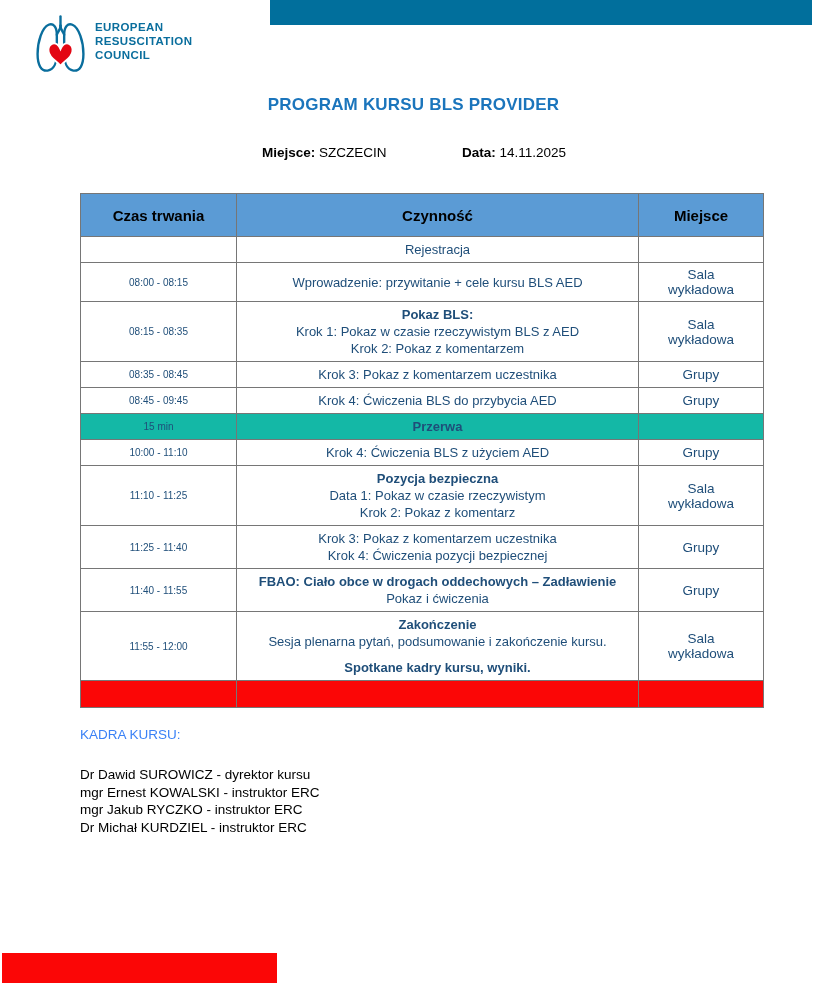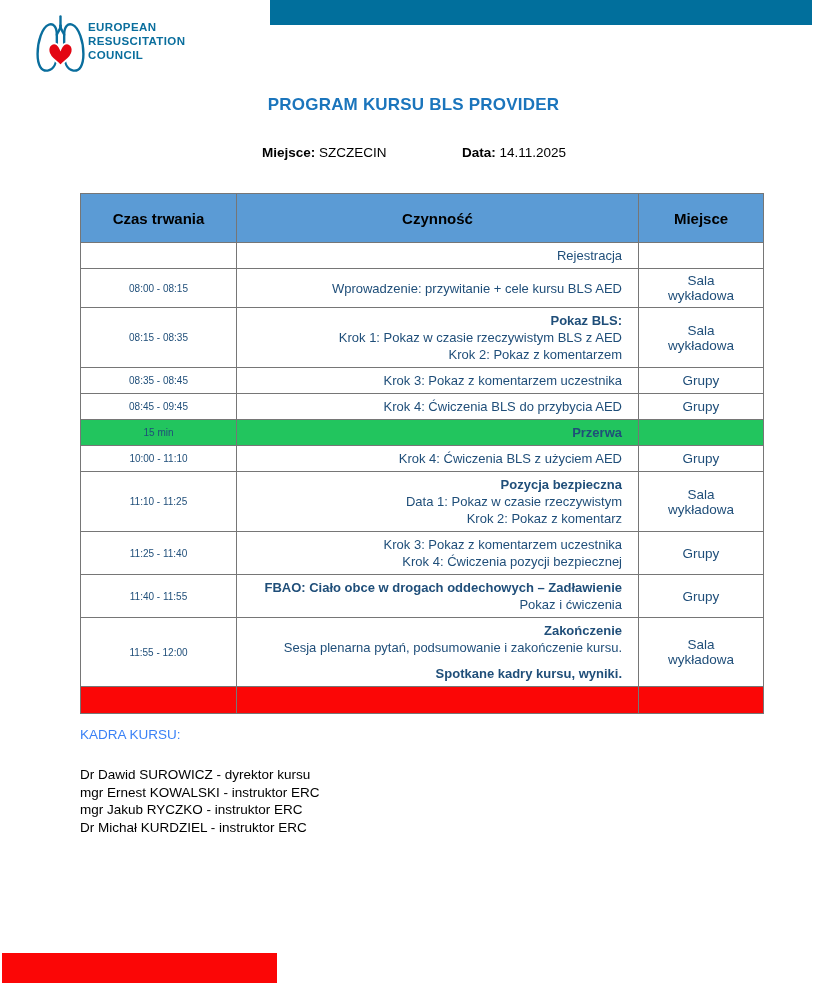--- a/index.html
+++ b/index.html
@@ -10,21 +10,21 @@
     overflow:hidden;
   }
 
   .top-bar {
     position:absolute; left:270px; top:0; width:542px; height:25px;
     background:#016F9C;
   }
 
   .logo-wrap {
     position:absolute; left:33px; top:13px;
-    display:flex; align-items:flex-start; 
+    display:flex; align-items:flex-start; gap:7px;
   }
   .logo-svg { width:55px; height:62px; display:block; }
   .logo-text {
     padding-top:7px;
     color:#0A6E9D; font-weight:bold; font-size:11.5px; line-height:14px;
     letter-spacing:0.4px;
   }
 
   .doc-title {
     position:absolute; top:95px; left:0; width:100%;
@@ -38,30 +38,30 @@
   .meta-label { font-weight:bold; }
 
   table.schedule {
     position:absolute; left:80px; top:193px; width:683px;
     border-collapse:collapse; table-layout:fixed;
     font-size:13px; color:#1F4E79;
   }
   .schedule th, .schedule td { border:1px solid #767676; }
   .schedule th {
     background:#5B9BD5; color:#000; font-weight:bold; font-size:15px;
-    height:49px; text-align:center; vertical-align:middle;
+    height:43px; text-align:center; vertical-align:middle;
   }
   .schedule td { vertical-align:middle; padding:4px 4px; }
   td.cell-time  { text-align:center; font-size:10px; padding:4px 2px; }
   td.cell-place { text-align:center; font-size:13.5px; padding:4px 16px; }
-  td.cell-act   { text-align:right; padding:4px 16px; }
+  td.cell-act   { text-align:center; padding:4px 16px; }
   .act-line { line-height:17px; }
   .act-line.bold { font-weight:bold; }
   .act-line.spaced { margin-top:9px; }
-  tr.bg-lightblue td { background:#22c55e; }
+  tr.bg-lightblue td { background:#14b8a6; }
   tr.bg-red td { background:#FB0606; height:27px; }
 
   .kadra-heading {
     position:absolute; left:80px; top:727px;
     font-size:13.5px; color:#3b82f6;
   }
   .staff-list {
     position:absolute; left:80px; top:766px;
     font-size:13.5px; line-height:17.5px; color:#000;
   }

